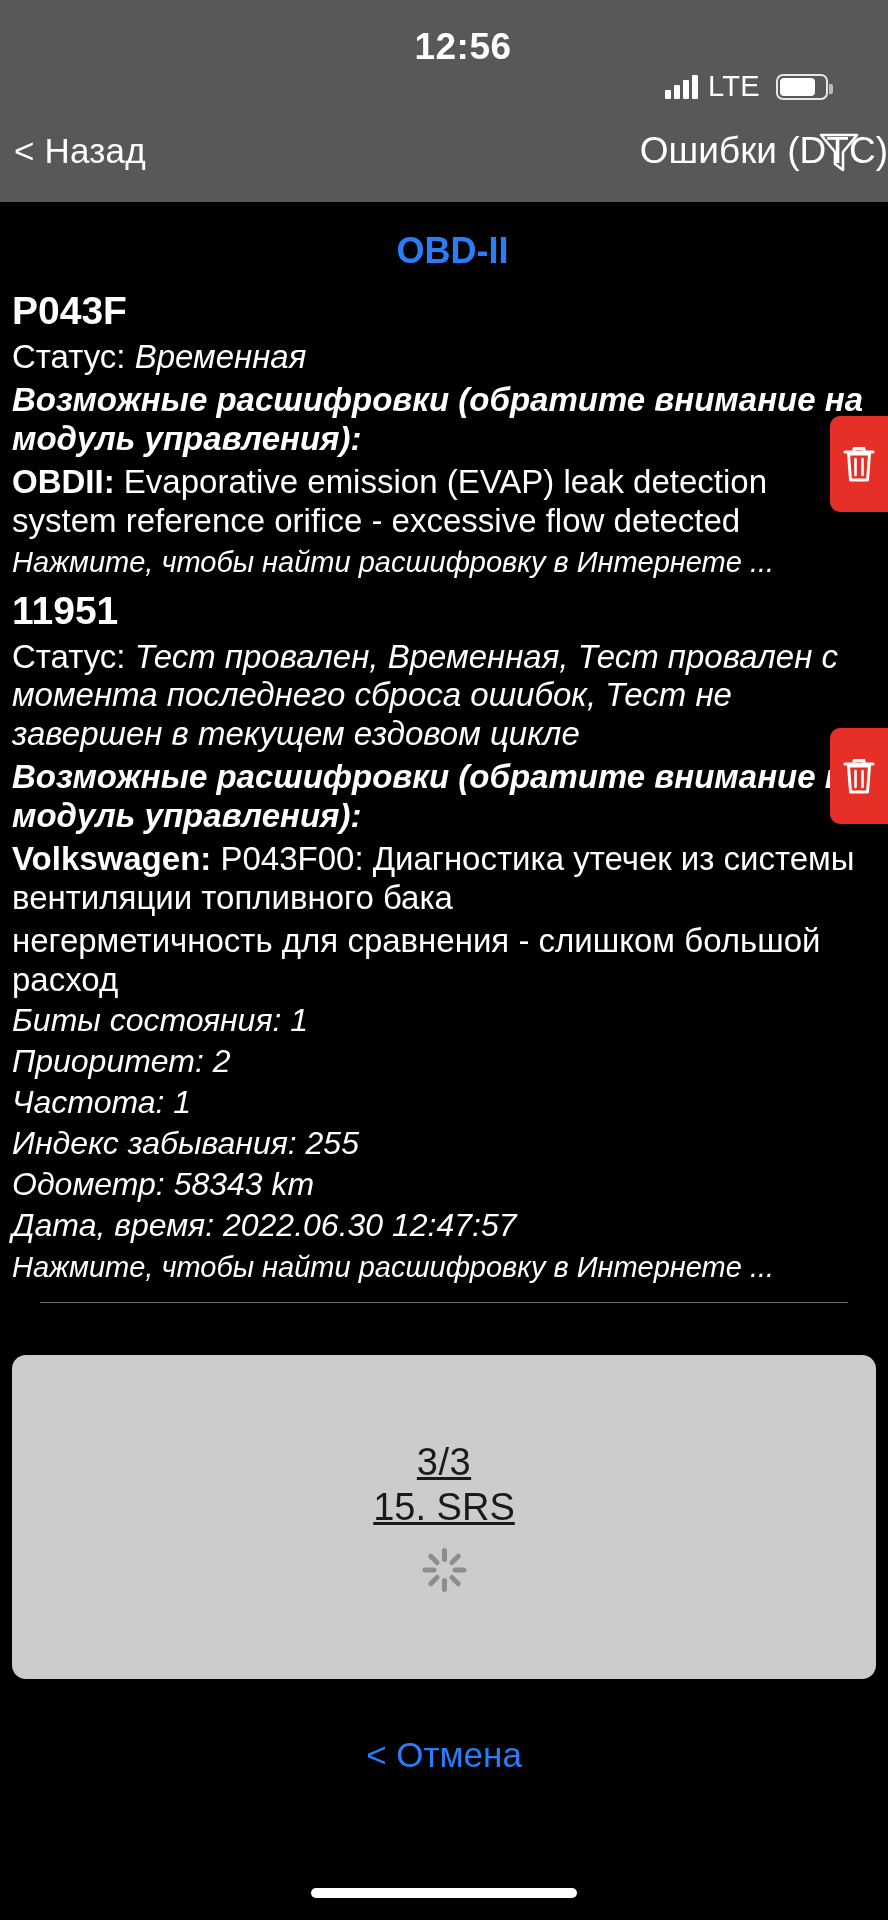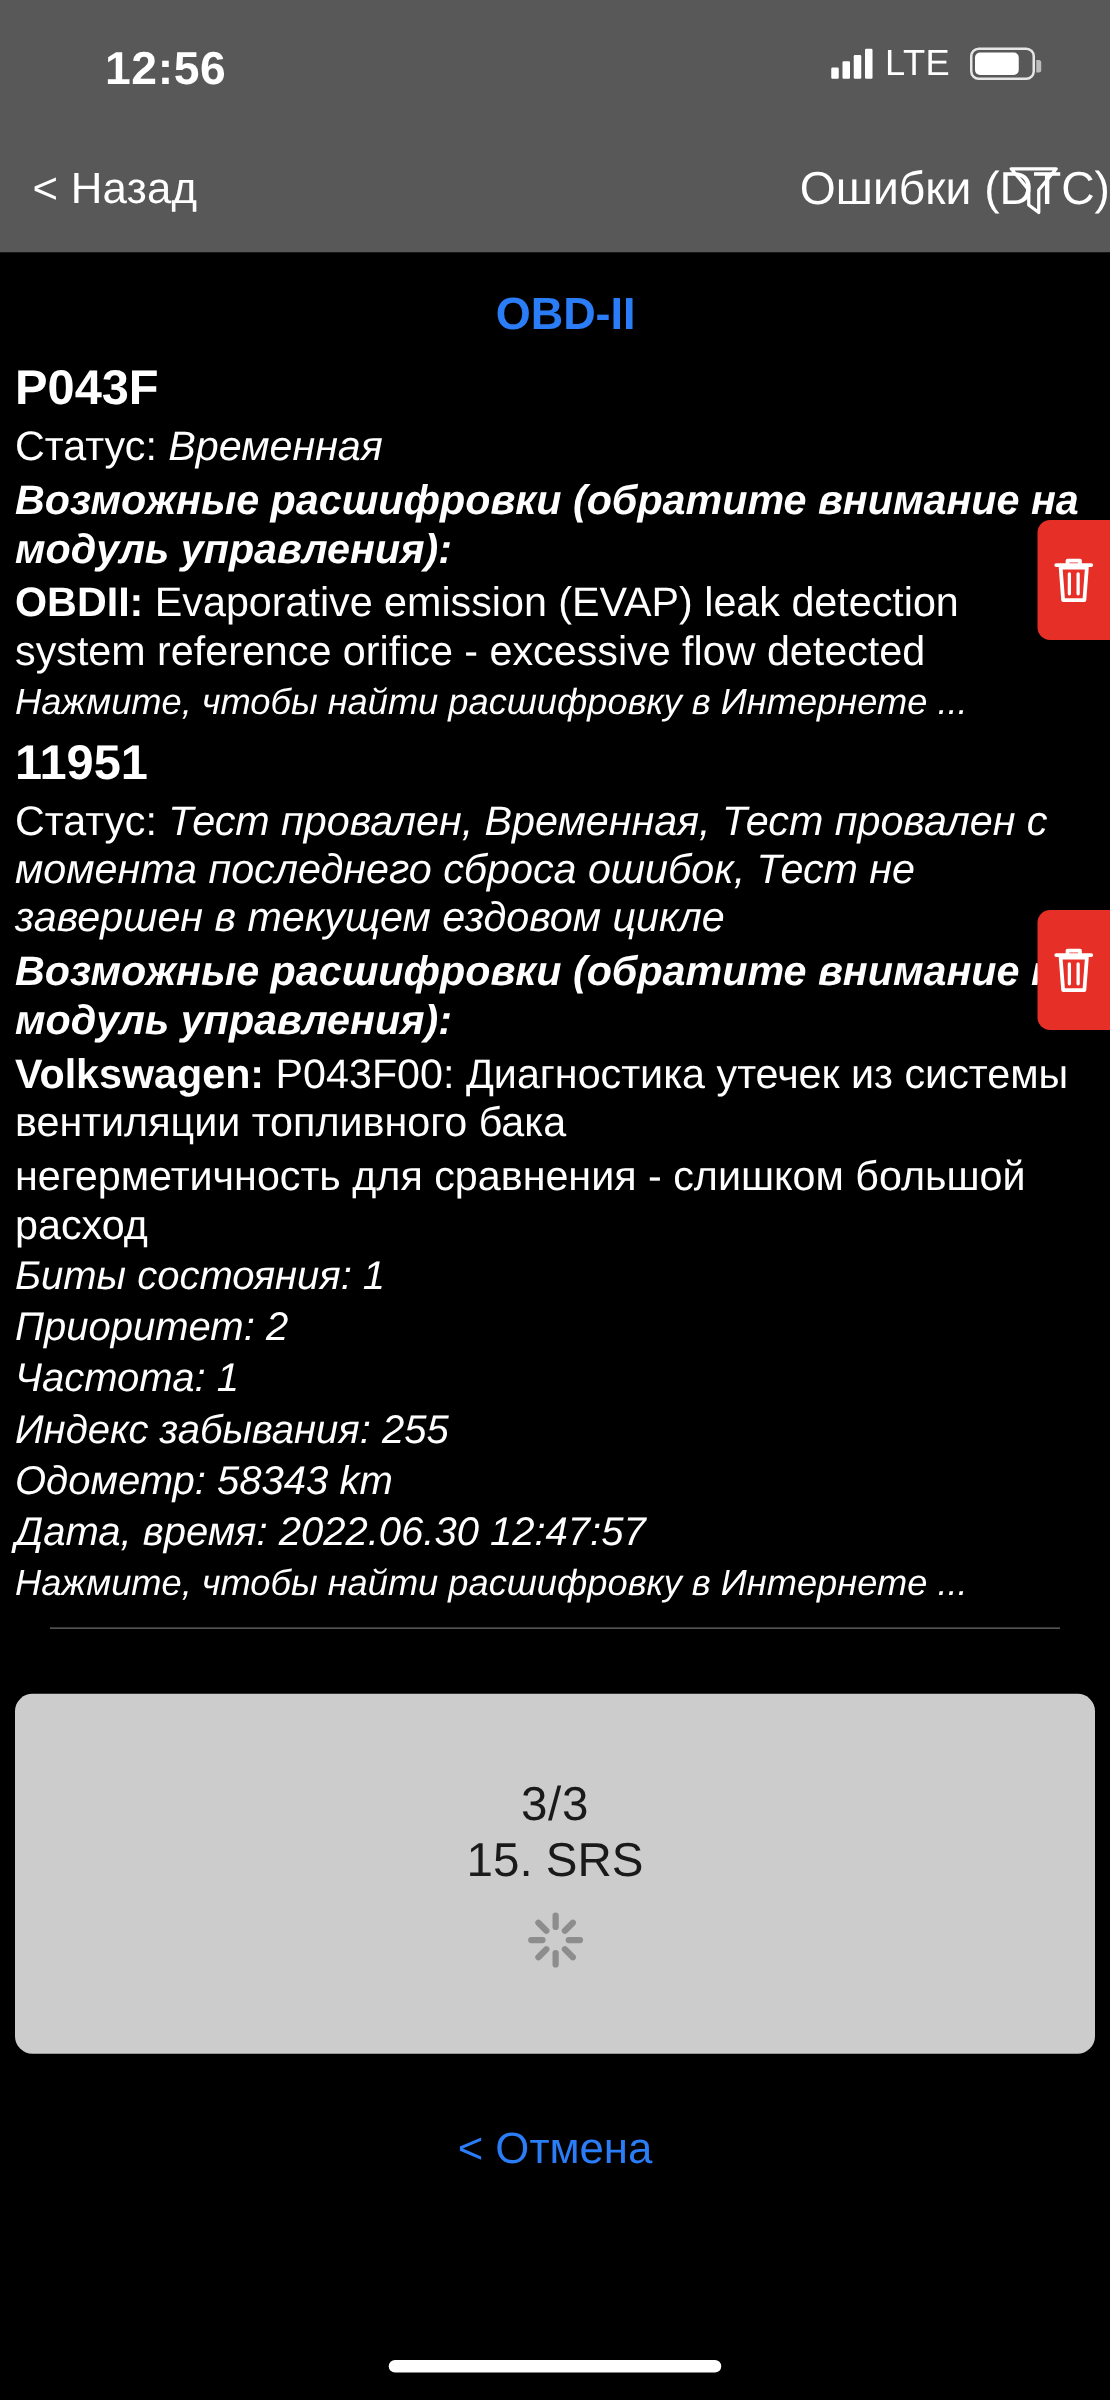--- a/index.html
+++ b/index.html
@@ -24,20 +24,21 @@
 
   
   .statusbar {
     position: relative;
     height: 100px;
     background: #585858;
     display: flex;
     align-items: center;
     padding: 16px 46px;
     box-sizing: border-box;
+    flex-direction: column;
   }
   .status-time {
     font-size: 37px;
     font-weight: 600;
     letter-spacing: 0.5px;
     color: #ffffff;
     margin-top: 10px;
     margin-left: 38px;
   }
   .status-right {
@@ -98,21 +99,21 @@
     border-radius: 4px;
   }
 
   
   .navbar {
     position: relative;
     height: 102px;
     background: #585858;
     display: flex;
     align-items: center;
-    padding: 0 26px;
+    padding: 0 14px;
     box-sizing: border-box;
   }
   .nav-back {
     font-size: 35px;
     color: #ffffff;
     letter-spacing: 0.2px;
     white-space: nowrap;
   }
   .nav-title {
     position: absolute;
@@ -192,27 +193,28 @@
   }
 
   
   .progress-wrap {
     padding: 0 12px;
     margin-top: 52px;
   }
   .progress-box {
     background: #cccccc;
     border-radius: 14px;
-    height: 288px;
+    height: 324px;
     color: #1a1a1a;
     display: flex;
     flex-direction: column;
     align-items: center;
     justify-content: center;
     gap: 2px;
+    text-decoration: underline;
   }
   .progress-count {
     font-size: 38px;
     letter-spacing: 0.5px;
   }
   .progress-label {
     font-size: 38px;
   }
   .spinner {
     margin-top: 16px;

